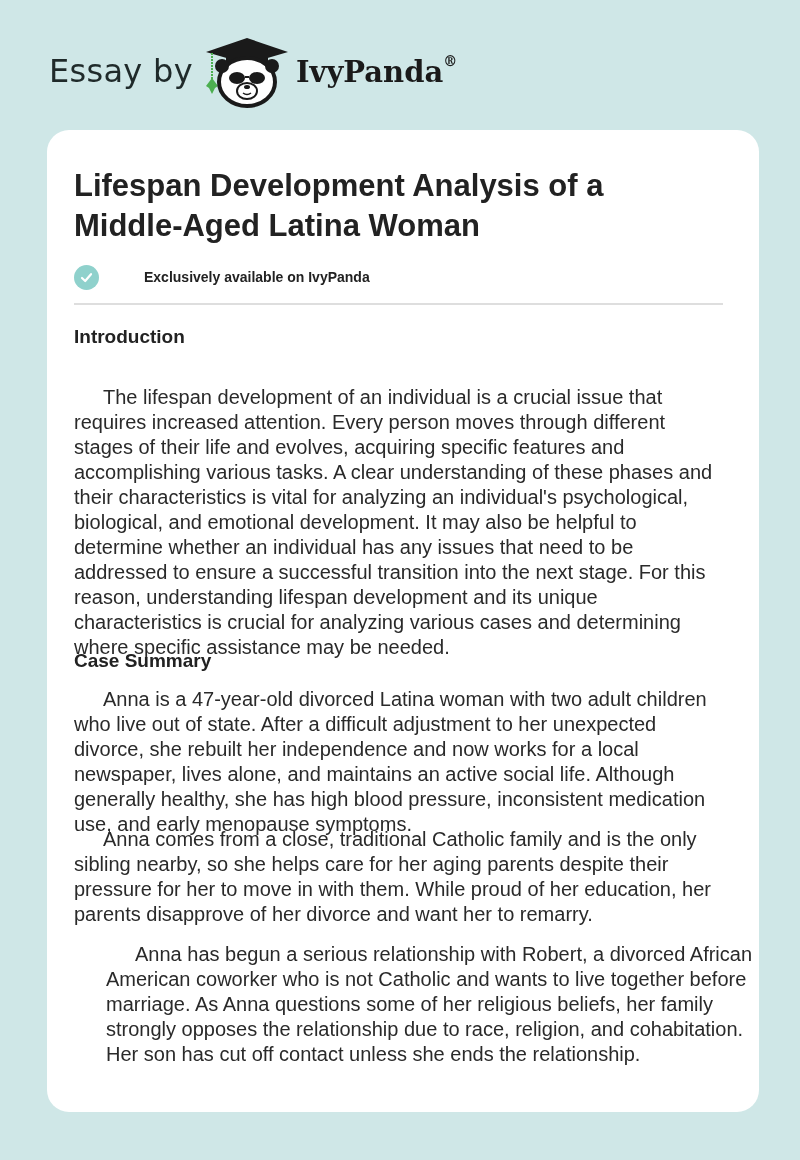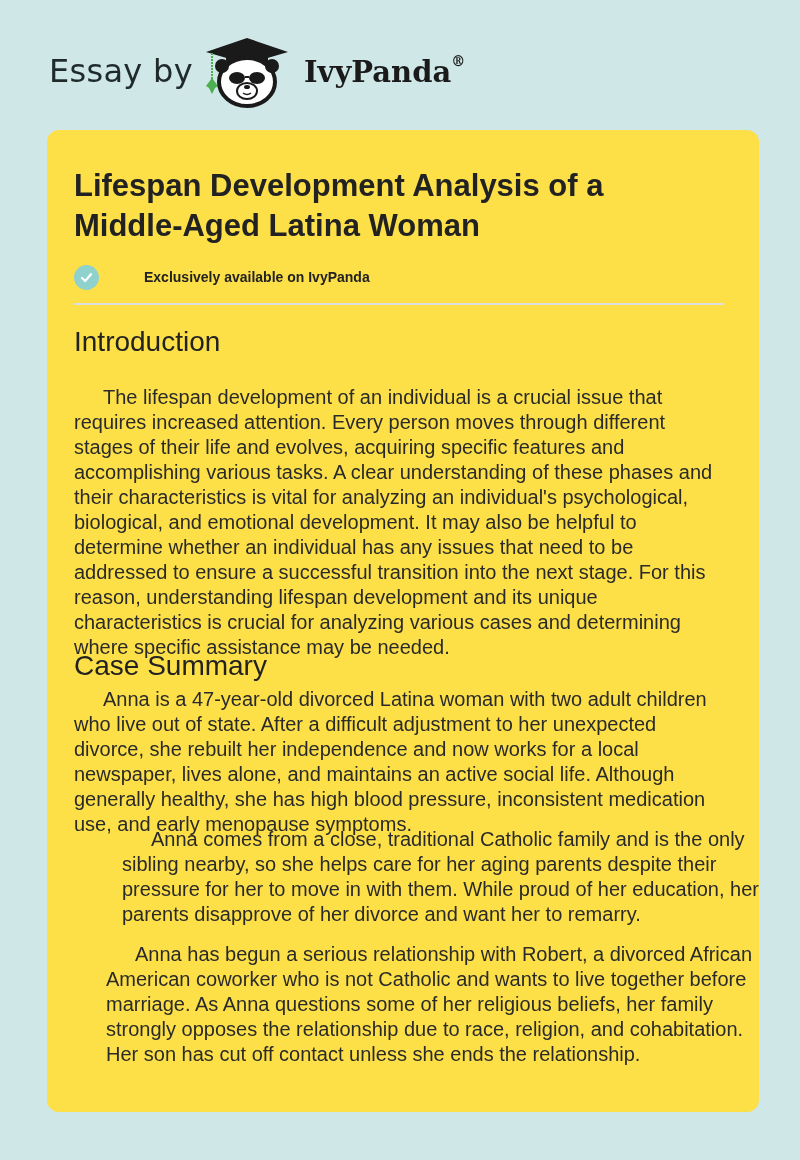--- a/index.html
+++ b/index.html
@@ -18,45 +18,45 @@
       position: absolute; left: 49px; top: 52px;
       font-family: "DejaVu Sans", sans-serif;
       font-size: 32px; color: #1f2a2a; letter-spacing: 0.3px;
     }
     .logo-icon {
       position: absolute; left: 202px; top: 36px; width: 90px; height: 72px;
     }
     .brand {
       position: absolute; left: 296px; top: 55px;
       font-family: "DejaVu Serif", serif; font-weight: bold;
-      font-size: 29px; color: #1a1a1a; margin-left: 8px;
+      font-size: 29px; color: #1a1a1a;
     }
     .brand sup { font-size: 14px; vertical-align: top; position: relative; top: -2px; }
     .card {
       position: absolute; left: 47px; top: 130px; width: 712px; height: 982px;
-      background: #fde047; border-radius: 12px;
+      background: #ffffff; border-radius: 22px;
     }
     .title {
       position: absolute; left: 27px; top: 36px; width: 640px;
       font-size: 31px; font-weight: bold; line-height: 40px; color: #222;
     }
     .badge {
       position: absolute; left: 27px; top: 134px; height: 26px;
       display: flex; align-items: center;
     }
     .check {
       width: 25px; height: 25px; border-radius: 50%; background: #8fd1cc;
       display: flex; align-items: center; justify-content: center; margin-right: 5px;
     }
     .badge-text { font-size: 14px; font-weight: bold; color: #222; padding-left: 40px; }
     .divider {
       position: absolute; left: 27px; top: 173px; width: 649px; height: 2px; background: #dedede;
     }
     .h2 {
-      position: absolute; left: 27px; font-size: 28px; font-weight: normal; color: #222;
+      position: absolute; left: 27px; font-size: 19px; font-weight: bold; color: #222;
     }
     .para {
       position: absolute; left: 27px; width: 650px;
       font-size: 20px; line-height: 25px; color: #2a2a2a; text-indent: 29px;
     }
   </style>
 </head>
 <body>
 
 <div class="header">
@@ -98,15 +98,15 @@
     <span class="badge-text">Exclusively available on IvyPanda</span>
   </div>
 
   <div class="divider"></div>
 
   <h2 class="h2" style="top:196px;">Introduction</h2>
   <p class="para" style="top:255px;">The lifespan development of an individual is a crucial issue that requires increased attention. Every person moves through different stages of their life and evolves, acquiring specific features and accomplishing various tasks. A clear understanding of these phases and their characteristics is vital for analyzing an individual's psychological, biological, and emotional development. It may also be helpful to determine whether an individual has any issues that need to be addressed to ensure a successful transition into the next stage. For this reason, understanding lifespan development and its unique characteristics is crucial for analyzing various cases and determining where specific assistance may be needed.</p>
 
   <h2 class="h2" style="top:482px;margin-top:38px;">Case Summary</h2>
   <p class="para" style="top:557px;">Anna is a 47-year-old divorced Latina woman with two adult children who live out of state. After a difficult adjustment to her unexpected divorce, she rebuilt her independence and now works for a local newspaper, lives alone, and maintains an active social life. Although generally healthy, she has high blood pressure, inconsistent medication use, and early menopause symptoms.</p>
-  <p class="para" style="top:697px;margin-left:48px;">Anna comes from a close, traditional Catholic family and is the only sibling nearby, so she helps care for her aging parents despite their pressure for her to move in with them. While proud of her education, her parents disapprove of her divorce and want her to remarry.</p>
+  <p class="para" style="top:697px;">Anna comes from a close, traditional Catholic family and is the only sibling nearby, so she helps care for her aging parents despite their pressure for her to move in with them. While proud of her education, her parents disapprove of her divorce and want her to remarry.</p>
   <p class="para" style="top:812px;margin-left:32px;">Anna has begun a serious relationship with Robert, a divorced African American coworker who is not Catholic and wants to live together before marriage. As Anna questions some of her religious beliefs, her family strongly opposes the relationship due to race, religion, and cohabitation. Her son has cut off contact unless she ends the relationship.</p>
 </div>
 
 </body></html>

